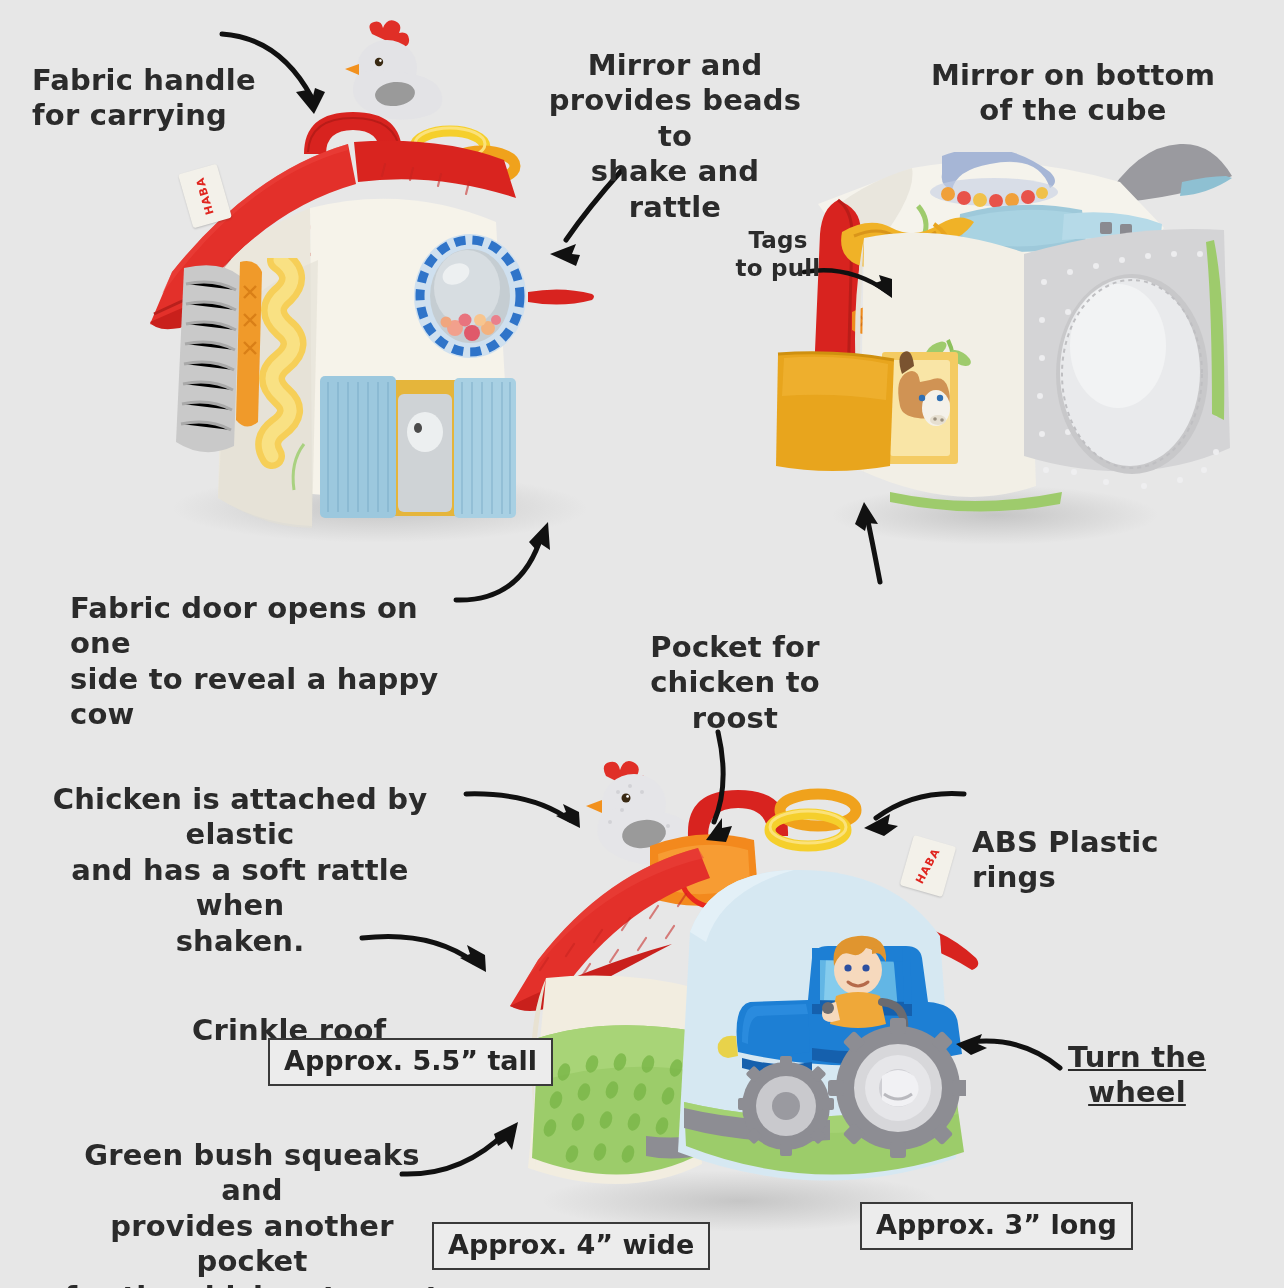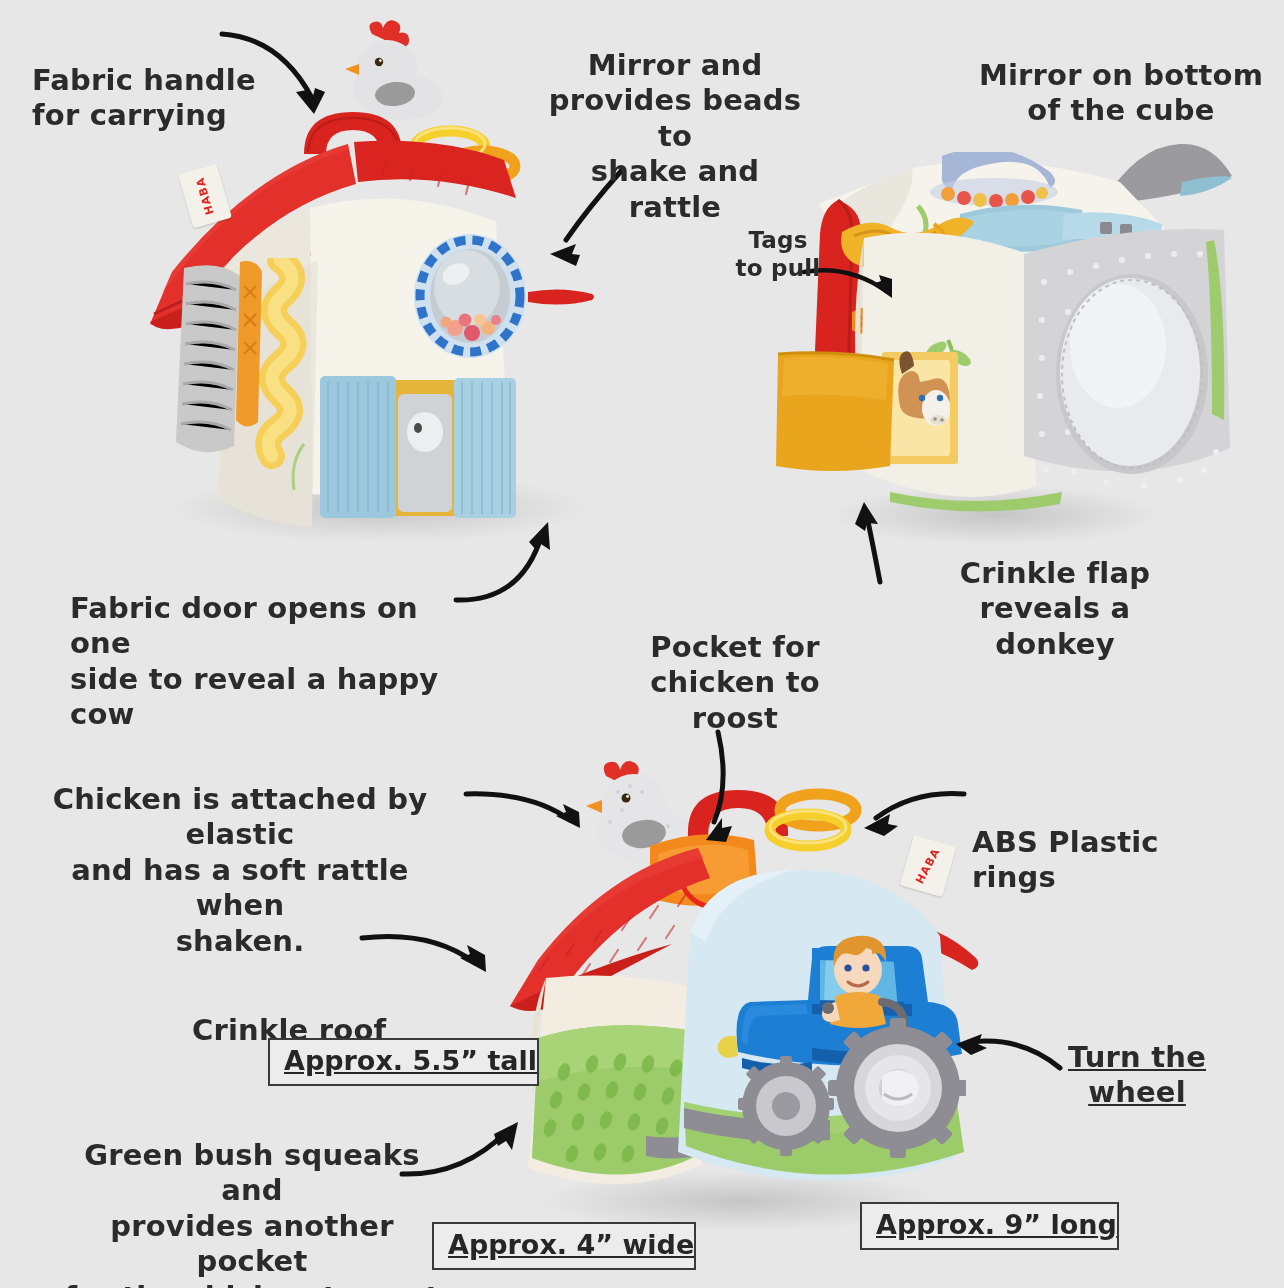--- a/index.html
+++ b/index.html
@@ -24,25 +24,24 @@
   .ann.c{text-align:center;}
   .ann.l{text-align:left;margin-top:39px;}
 
   .measure{
     position:absolute;
     border:2px solid #3a3a3a;
     background:#ececec;
     color:#262626;
     font-family:"DejaVu Sans", sans-serif;
     font-weight:600;
-    padding:6px 0 8px 14px;
+    padding:6px 14px 8px 14px;
     font-size:27px;
     white-space:nowrap;
     line-height:1.1;
-    text-decoration:underline;
   }
 
   .arrow{position:absolute;pointer-events:none;}
   .arrow svg{display:block;overflow:visible;}
   .arrow path{fill:none;stroke:#111;stroke-linecap:round;stroke-linejoin:round;}
   .arrow .head{fill:#111;stroke:none;}
 
   
   .photo{position:absolute;}
 
@@ -637,31 +636,29 @@
     </svg>
   </div>
 
   <div class="ann l" style="left:32px;top:24px;width:230px;font-size:29px;">Fabric handle
 for carrying</div>
 
   <div class="ann c" style="left:545px;top:48px;width:260px;font-size:29px;">Mirror and
 provides beads to
 shake and rattle</div>
 
-  <div class="ann c" style="left:928px;top:58px;width:290px;font-size:29px;margin-left:48px;">Mirror on bottom
+  <div class="ann c" style="left:928px;top:58px;width:290px;font-size:29px;">Mirror on bottom
 of the cube</div>
 
   <div class="ann c" style="left:718px;top:226px;width:120px;font-size:23px;">Tags
 to pull</div>
 
   <div class="ann l" style="left:70px;top:552px;width:400px;font-size:29px;">Fabric door opens on one
 side to reveal a happy cow</div>
 
-  <div class="ann c" style="left:930px;top:556px;width:250px;font-size:29px;">Crinkle flap
-reveals a donkey</div>
 
   <div class="ann c" style="left:640px;top:630px;width:190px;font-size:29px;">Pocket for
 chicken to
 roost</div>
 
   <div class="ann c" style="left:30px;top:782px;width:420px;font-size:29px;">Chicken is attached by elastic
 and has a soft rattle when
 shaken.</div>
 
   <div class="ann l" style="left:972px;top:786px;width:260px;font-size:29px;">ABS Plastic rings</div>
@@ -672,15 +669,15 @@
 wheel</div>
 
   <div class="ann c" style="left:52px;top:1138px;width:400px;font-size:29px;">Green bush squeaks and
 provides another pocket
 for the chicken to nest</div>
 
   <div class="measure" style="left:268px;top:1038px;">Approx. 5.5” tall</div>
 
   <div class="measure" style="left:432px;top:1222px;">Approx. 4” wide</div>
 
-  <div class="measure" style="left:860px;top:1202px;">Approx. 9” long</div>
+  <div class="measure" style="left:860px;top:1202px;">Approx. 3” long</div>
 
 </div>
 
 </body></html>

